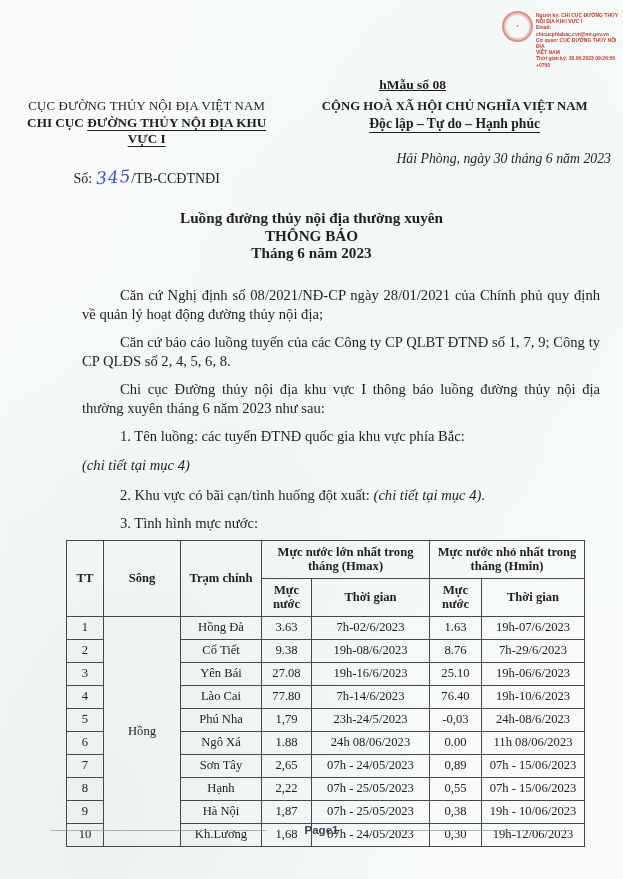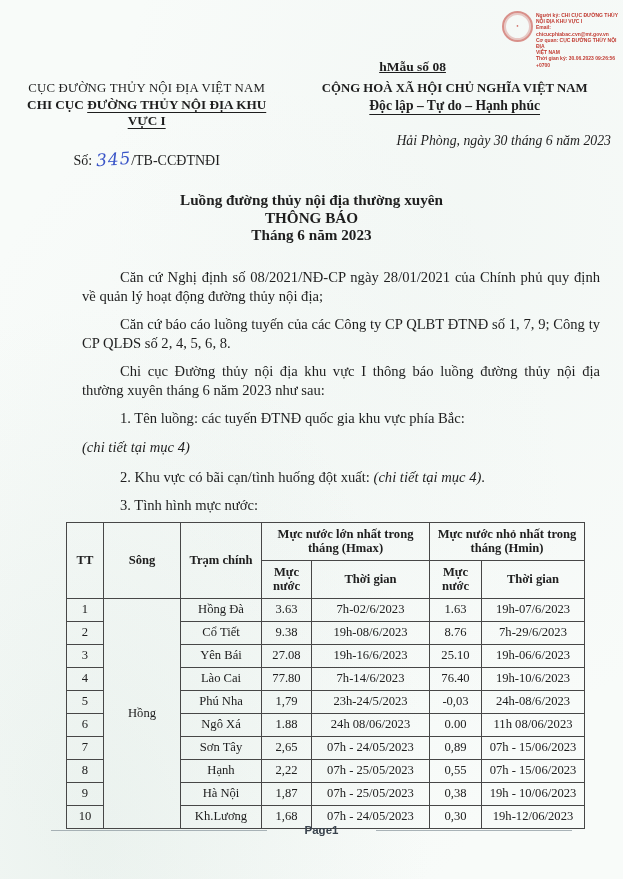--- a/index.html
+++ b/index.html
@@ -20,21 +20,21 @@
     width:31px; height:31px; border-radius:50%; flex:0 0 31px; margin-top:2px;
     border:2px solid rgba(193,59,50,0.55);
     box-shadow:inset 0 0 0 2px rgba(193,59,50,0.25);
     display:flex; align-items:center; justify-content:center;
     color:rgba(193,59,50,0.75); font-size:4px; text-align:center; line-height:4.5px;
     filter:blur(0.3px);
   }
   .stamp-lines { font-family:"Liberation Sans", sans-serif; color:#c13b32; font-size:5px; line-height:6.2px; font-weight:bold; padding-top:3px; }
 
   
-  .form-no-row { padding-top:57px; display:flex; }
+  .form-no-row { padding-top:75px; display:flex; }
   .form-no { margin-left:auto; width:56%; text-align:center; padding-right:72px; }
   .form-no span { font-weight:bold; font-size:13.5px; text-decoration:underline; }
 
   
   .hdr { display:flex; margin-top:6px; }
   .hdr-left { flex:0 0 45%; text-align:center; padding-left:13px; }
   .hdr-right { flex:0 0 55%; text-align:center; padding-left:6px; }
   .org-1 { font-size:12.8px; letter-spacing:0.2px; }
   .org-2 { font-size:13.2px; font-weight:bold; margin-top:1px; }
   .org-2 .u { text-decoration:underline; text-underline-offset:3px; }

